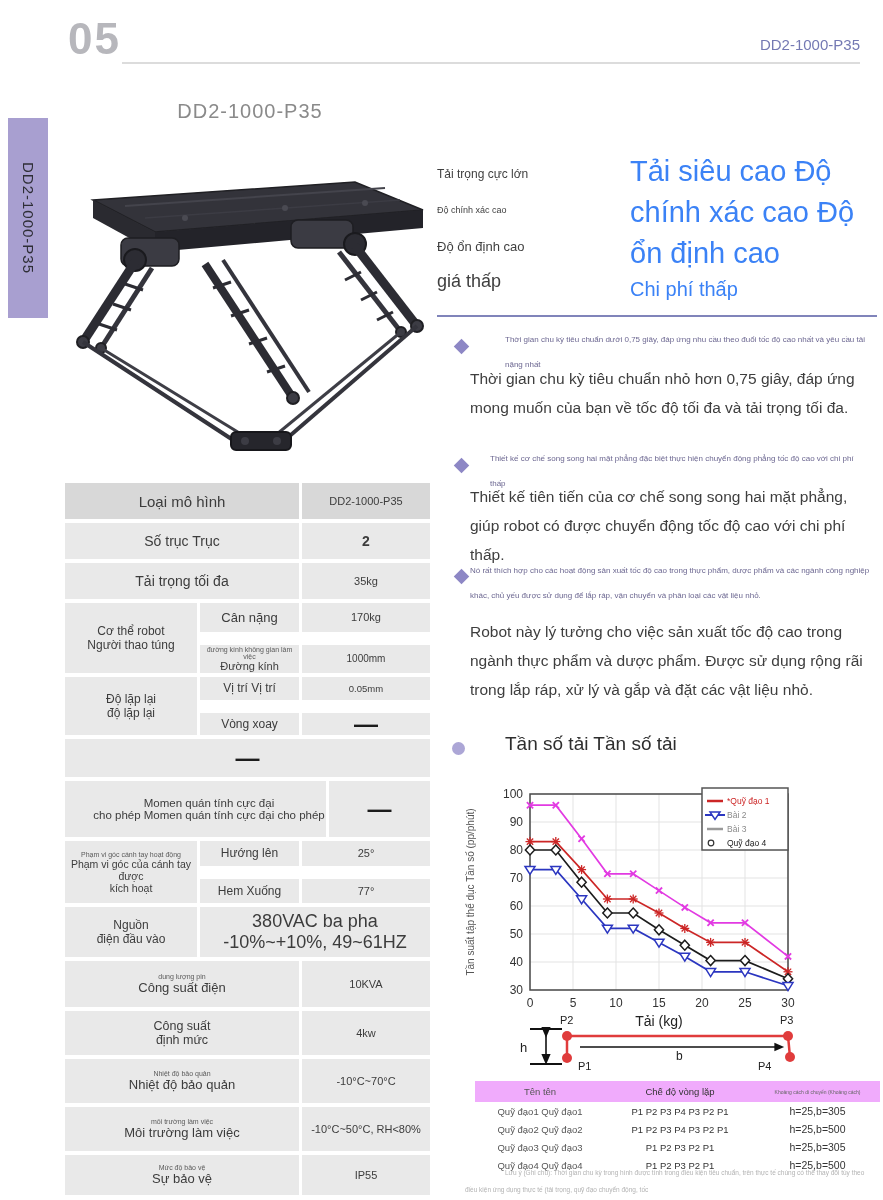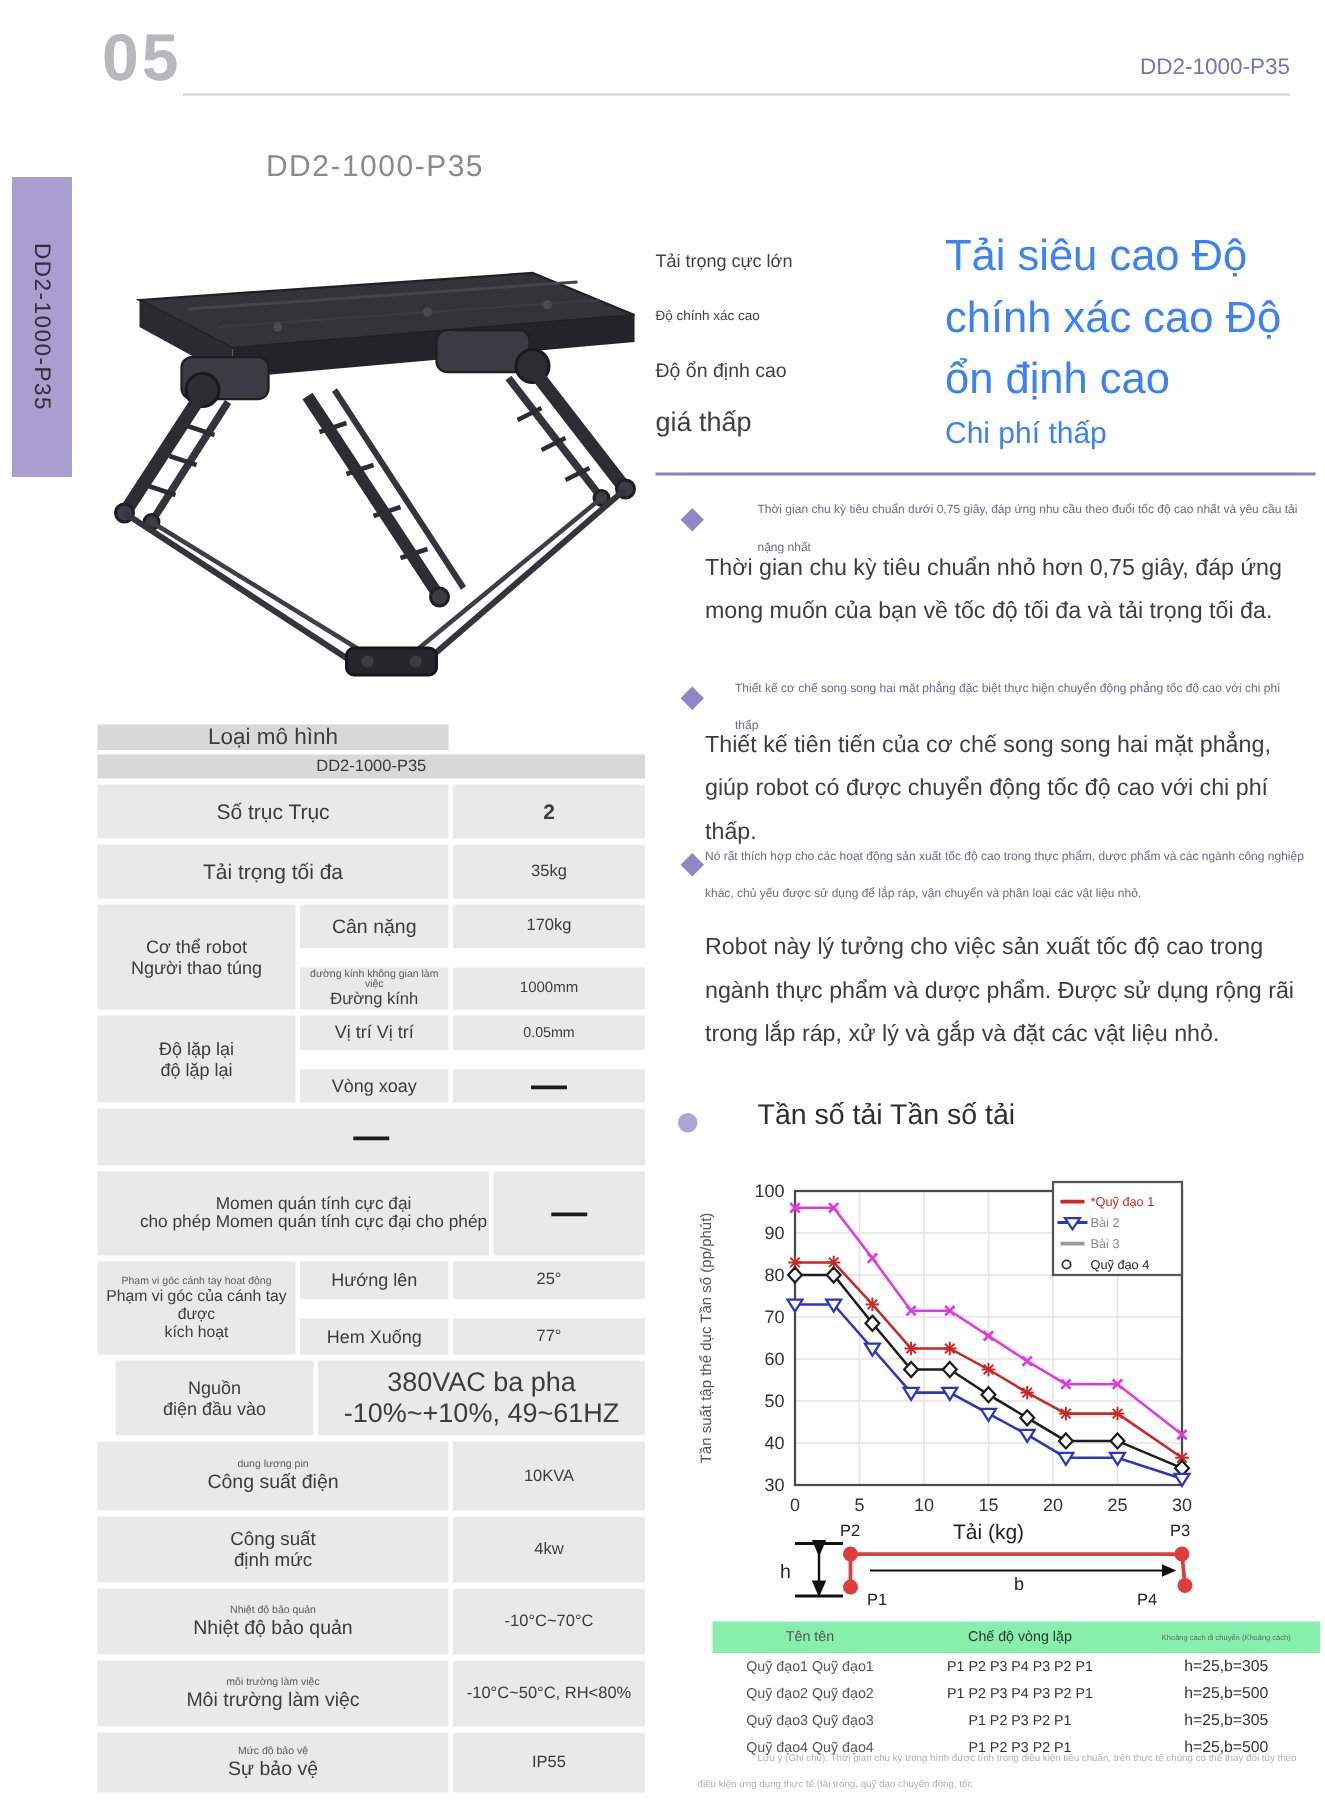--- a/index.html
+++ b/index.html
@@ -53,21 +53,21 @@
   .dash{font-size:24px;font-weight:700;line-height:10px;color:#1c1c1c;}
   .bold{font-weight:700;font-size:14px;}
 
   
   .csec-bullet{left:452px;top:742px;width:13px;height:13px;border-radius:50%;background:#aca6d6;}
   .csec-title{left:505px;top:733px;font-size:19px;color:#2e2e2e;}
 
   
   .ttable{position:absolute;left:475px;top:1081px;width:405px;font-size:9.5px;}
   .trow{display:flex;align-items:center;height:18px;}
-  .thead{height:21px;background:#86efac;color:#444;}
+  .thead{height:21px;background:#f0abfc;color:#444;}
   .tc1{width:130px;text-align:center;color:#555;}
   .tc2{width:150px;text-align:center;color:#333;}
   .tc3{width:125px;text-align:center;color:#333;font-size:10.5px;}
   .thead .tc3{font-size:5px;color:#666;}
 
   .notes{position:absolute;left:465px;top:1164px;width:408px;font-size:6.5px;color:#b3b3b3;line-height:17px;}
   .notes .n1{text-indent:40px;}
 </style>
 </head>
 <body>
@@ -150,21 +150,21 @@
 
   <div class="abs diamond" style="left:456px;top:460px;"></div>
   <div class="abs bsmall" style="left:490px;top:446px;width:380px;">Thiết kế cơ chế song song hai mặt phẳng đặc biệt thực hiện chuyển động phẳng tốc độ cao với chi phí thấp</div>
   <div class="abs bbody" style="left:470px;top:482px;width:405px;">Thiết kế tiên tiến của cơ chế song song hai mặt phẳng, giúp robot có được chuyển động tốc độ cao với chi phí thấp.</div>
 
   <div class="abs diamond" style="left:456px;top:571px;"></div>
   <div class="abs bsmall" style="left:470px;top:558px;width:402px;">Nó rất thích hợp cho các hoạt động sản xuất tốc độ cao trong thực phẩm, dược phẩm và các ngành công nghiệp khác, chủ yếu được sử dụng để lắp ráp, vận chuyển và phân loại các vật liệu nhỏ.</div>
   <div class="abs bbody" style="left:470px;top:617px;width:405px;">Robot này lý tưởng cho việc sản xuất tốc độ cao trong ngành thực phẩm và dược phẩm. Được sử dụng rộng rãi trong lắp ráp, xử lý và gắp và đặt các vật liệu nhỏ.</div>
 
   <div class="spec">
-    <div class="srow hdr" style="height:36px;flex-direction:column;">
+    <div class="srow hdr" style="height:36px;">
       <div class="cell c-label" style="font-size:15px;">Loại mô hình</div>
       <div class="cell c-val">DD2-1000-P35</div>
     </div>
     <div class="srow" style="height:36px;">
       <div class="cell c-label">Số trục Trục</div>
       <div class="cell c-val bold">2</div>
     </div>
     <div class="srow" style="height:36px;">
       <div class="cell c-label">Tải trọng tối đa</div>
       <div class="cell c-val">35kg</div>
@@ -218,21 +218,21 @@
         <div class="gsub">
           <div class="cell g-mid">Hướng lên</div>
           <div class="cell c-val">25°</div>
         </div>
         <div class="gsub">
           <div class="cell g-mid">Hem Xuống</div>
           <div class="cell c-val">77°</div>
         </div>
       </div>
     </div>
-    <div class="srow" style="height:50px;margin-left:12px;">
+    <div class="srow" style="height:50px;">
       <div class="cell gleft ml">Nguồn
 điện đầu vào</div>
       <div class="cell c-val ml" style="font-size:18px;line-height:21px;">380VAC ba pha
 -10%~+10%, 49~61HZ</div>
     </div>
     <div class="srow" style="height:46px;">
       <div class="cell gleft" style="width:234px;">
         <span class="tiny">dung lượng pin</span>
         <span style="font-size:13px;">Công suất điện</span>
       </div>

